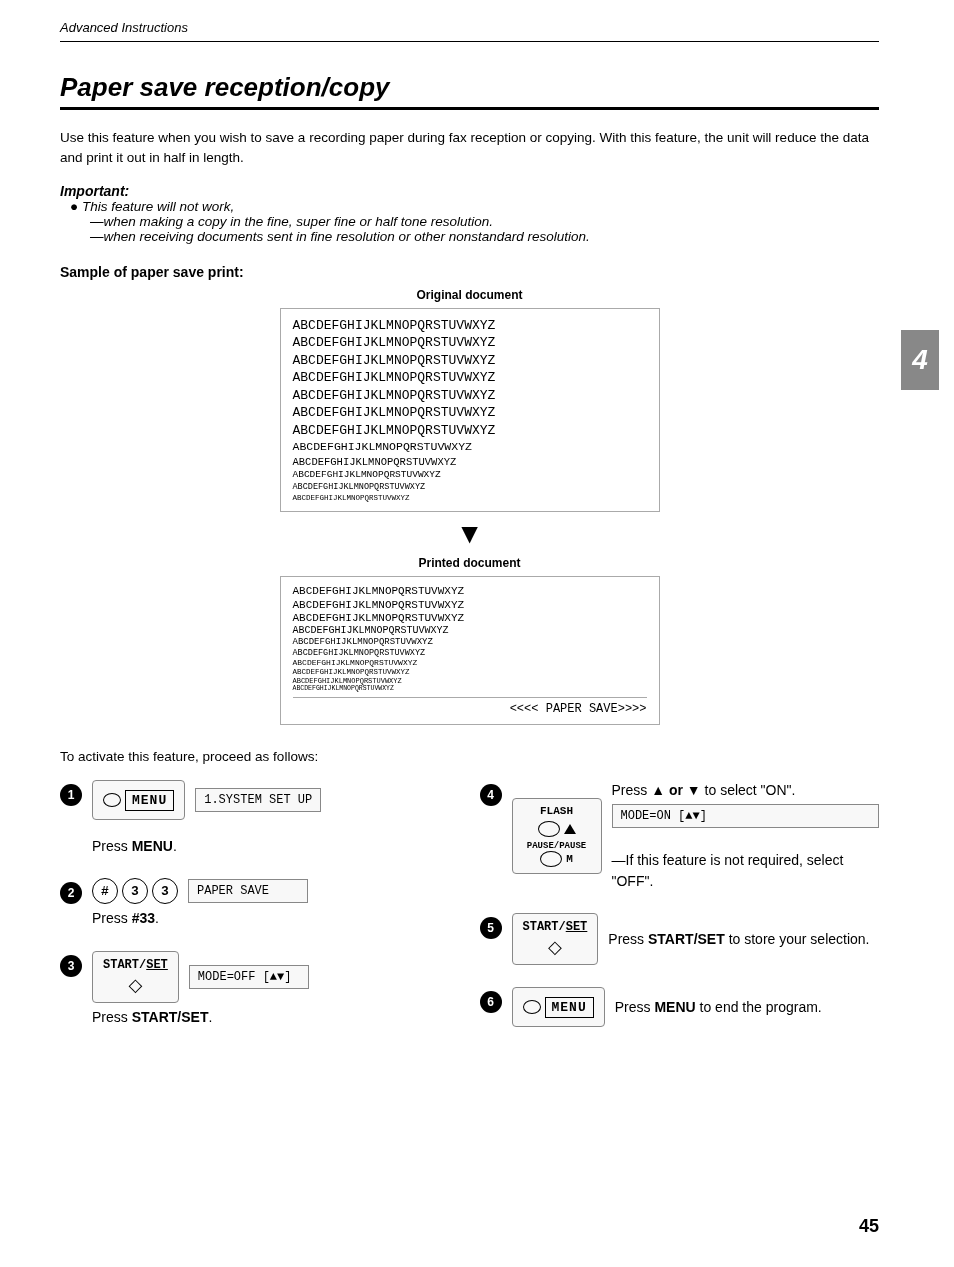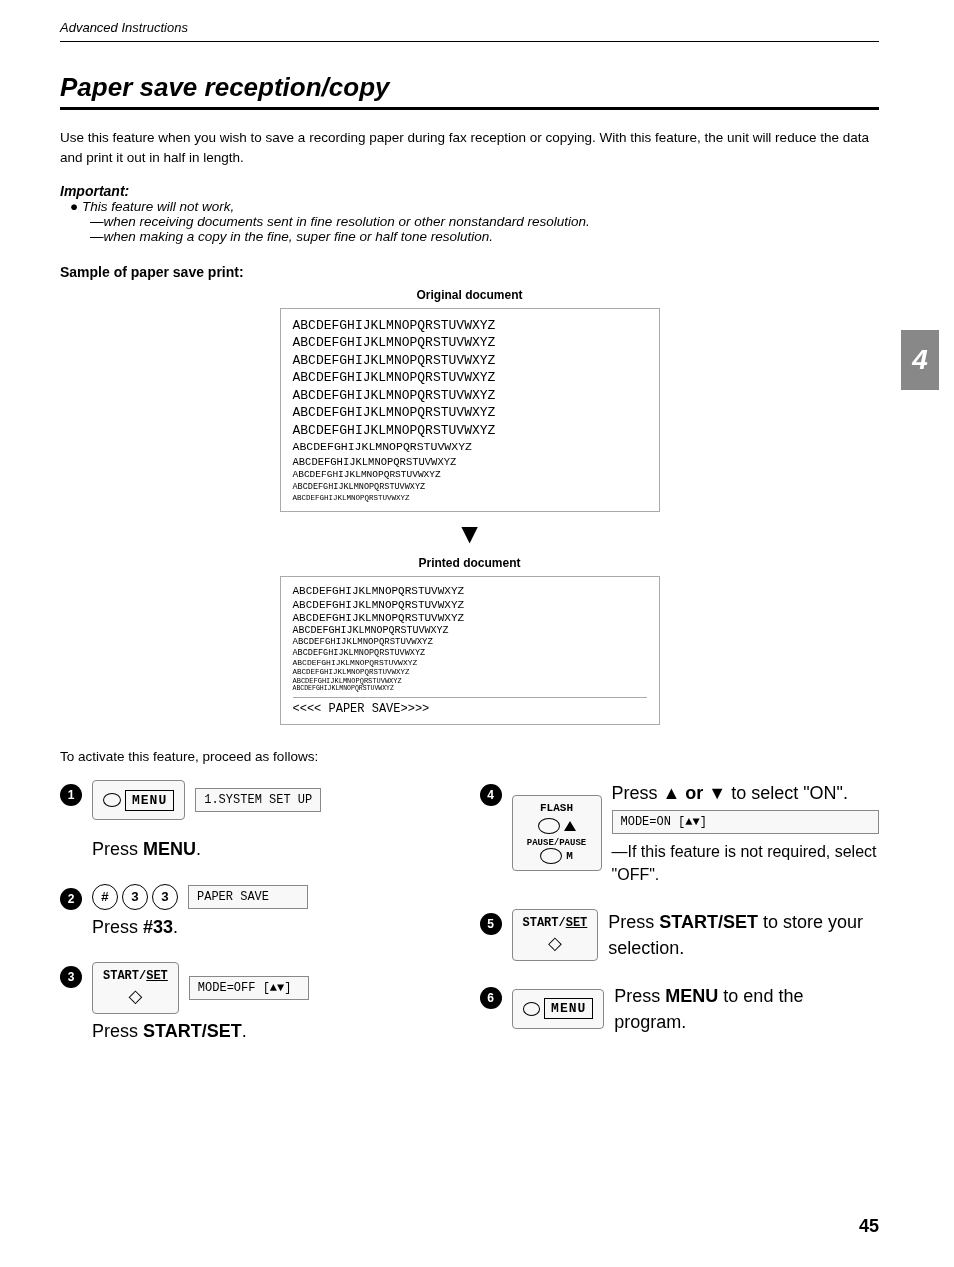--- a/index.html
+++ b/index.html
@@ -107,21 +107,21 @@
       width: 380px;
       font-family: 'Courier New', monospace;
       font-size: 11px;
       line-height: 1.2;
     }
     .arrow-down {
       font-size: 28px;
       margin: 6px 0;
     }
     .paper-save-label {
-      text-align: left;
+      text-align: right;
       font-family: 'Courier New', monospace;
       font-size: 12px;
       margin-top: 4px;
       border-top: 1px solid #aaa;
       padding-top: 4px;
     }
 
     
     .activate-text {
       font-size: 13.5px;
@@ -303,21 +303,21 @@
       margin-bottom: 22px;
     }
 
     .step-inner {
       display: flex;
       align-items: center;
       gap: 10px;
     }
 
     .step-right-text {
-      font-size: 18px;
+      font-size: 14px;
       line-height: 1.45;
     }
   </style>
 </head>
 <body>
 
 <div class="page">
 
   <div class="header-line">
     <span class="header-title">Advanced Instructions</span>
@@ -330,22 +330,22 @@
   </div>
 
   <p class="intro-text">Use this feature when you wish to save a recording paper during fax reception or copying. With this feature, the unit will reduce the data and print it out in half in length.</p>
 
   <div class="important-block">
     <div class="important-label">Important:</div>
     <div class="bullet-item">
       <span>●</span>
       <span>This feature will not work,</span>
     </div>
+    <div class="dash-item">—when making a copy in the fine, super fine or half tone resolution.</div>
     <div class="dash-item">—when receiving documents sent in fine resolution or other nonstandard resolution.</div>
-    <div class="dash-item">—when making a copy in the fine, super fine or half tone resolution.</div>
   </div>
 
   <div class="sample-label" style="margin-bottom:8px;">Sample of paper save print:</div>
 
   <div class="doc-section">
     <div class="doc-title">Original document</div>
     <div class="doc-box">
       <div style="font-size:13px;">ABCDEFGHIJKLMNOPQRSTUVWXYZ</div>
       <div style="font-size:13px;">ABCDEFGHIJKLMNOPQRSTUVWXYZ</div>
       <div style="font-size:13px;">ABCDEFGHIJKLMNOPQRSTUVWXYZ</div>
@@ -455,21 +455,21 @@
               <div class="redial-row">
                 <span class="redial-oval"></span>
                 <span class="redial-m">M</span>
               </div>
             </div>
             <div>
               <div class="step-right-text">
                 Press <strong>▲ or ▼</strong> to select "ON".
               </div>
               <div class="display-box" style="margin-top:4px;">MODE=ON   [▲▼]</div>
-              <div class="step-right-text" style="margin-top:6px;font-size:16px;">—If this feature is not required, select "OFF".</div>
+              <div class="step-right-text" style="margin-top:22px;font-size:14px;">—If this feature is not required, select "OFF".</div>
             </div>
           </div>
         </div>
       </div>
 
       <div class="step-block">
         <div class="step-number">5</div>
         <div>
           <div class="step-inner">
             <div class="start-set-box">

